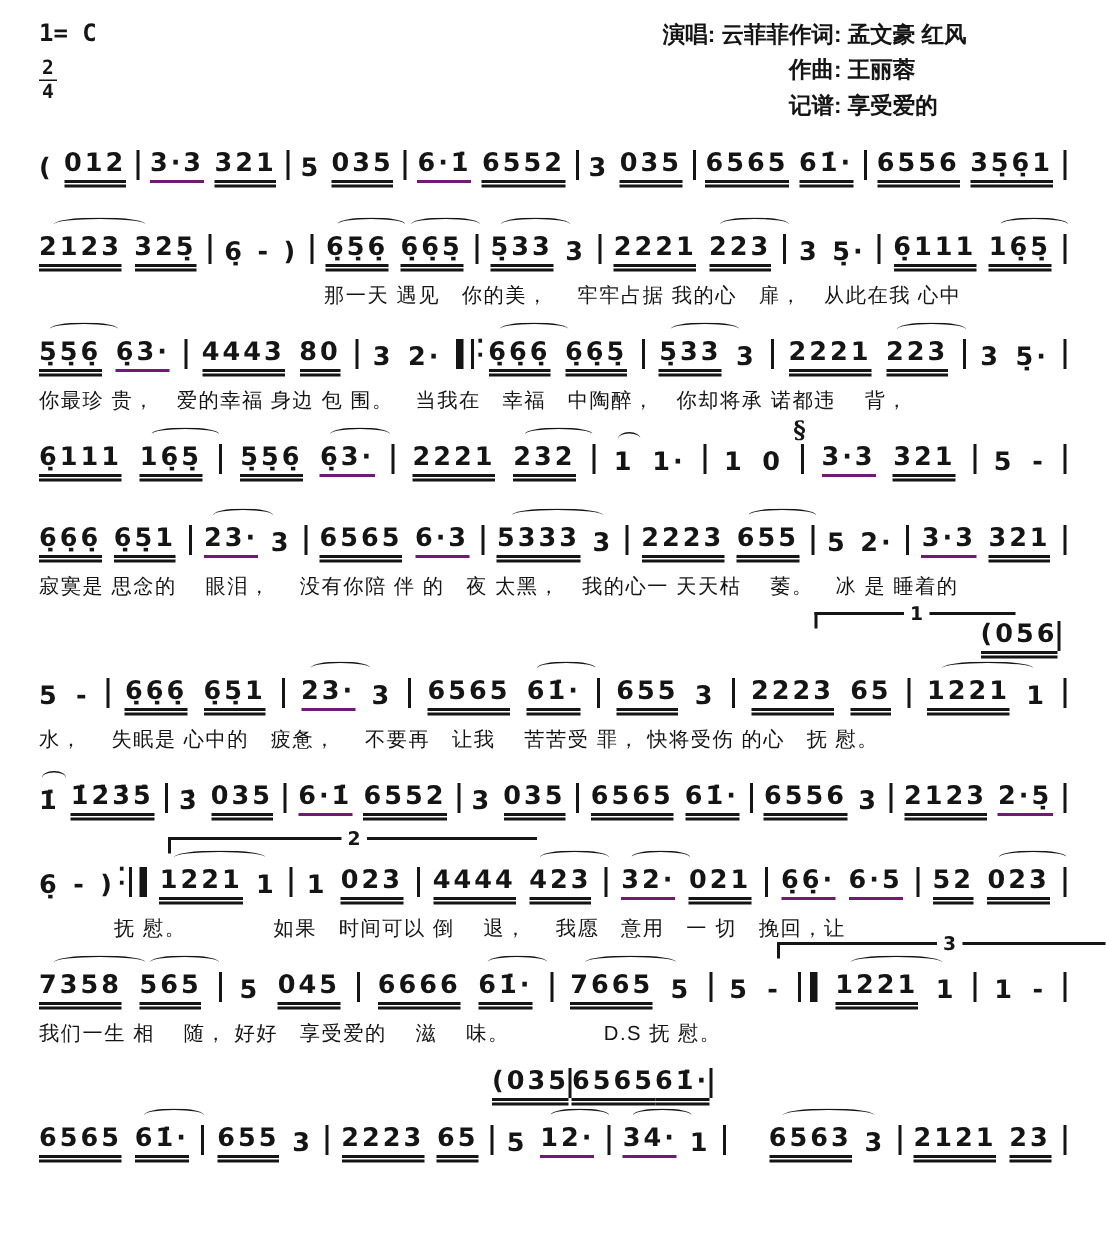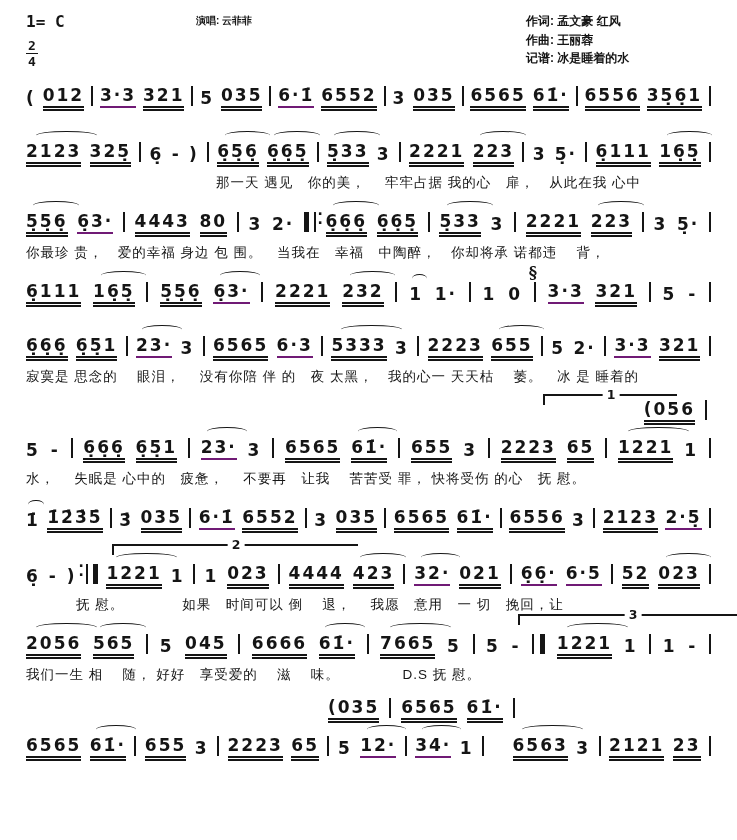--- a/index.html
+++ b/index.html
@@ -6,22 +6,22 @@
   body{width:737px;height:840px;overflow:hidden;color:#151515;font-family:"Liberation Sans",sans-serif;}
   .page{padding:8px 26px 0 26px;position:relative;}
 
   
   .title{text-align:center;font-size:27px;font-weight:bold;letter-spacing:2px;margin-top:6px;font-family:"DejaVu Sans",sans-serif;}
   .head-row{display:flex;margin-top:4px;}
   .keysig{font-family:"DejaVu Sans Mono",monospace;font-weight:bold;font-size:16px;display:flex;align-items:flex-start;gap:8px;width:170px;flex-direction:column;}
   .frac{display:inline-flex;flex-direction:column;align-items:center;line-height:1;font-size:13px;}
   .frac .num{border-bottom:1.5px solid #151515;padding:0 2px 1px 2px;}
   .frac .den{padding-top:1px;}
-  .singer{flex:1;text-align:left;font-size:10px;font-weight:bold;padding-top:2px;}
-  .credits{width:185px;font-size:12px;font-weight:bold;line-height:1.55;white-space:nowrap;}
+  .singer{flex:1;text-align:right;font-size:15px;font-weight:bold;padding-top:2px;}
+  .credits{width:185px;font-size:15px;font-weight:bold;line-height:1.55;white-space:nowrap;}
 
   
   .score{margin-top:10px;}
   .system{position:relative;margin-bottom:13px;}
   .notes-row{display:flex;justify-content:space-between;align-items:flex-end;font-family:"DejaVu Sans",sans-serif;
              font-weight:bold;font-size:17px;white-space:nowrap;padding-bottom:8px;height:30px;}
   .tok{position:relative;letter-spacing:2px;line-height:20px;}
   .u1{border-bottom:2px solid #701a75;padding-bottom:1px;}
   .u2{border-bottom:2px solid #151515;padding-bottom:1px;}
   .u2::after{content:"";position:absolute;left:0;right:0;bottom:-5px;border-top:2px solid #151515;}
@@ -35,21 +35,21 @@
   .bar-re::before{content:"\00b7\A\00b7";white-space:pre;position:absolute;left:-9px;top:-2px;line-height:9px;font-size:14px;}
   .bar-mark{position:absolute;top:-19px;left:-5px;font-size:16px;font-weight:bold;font-family:"DejaVu Serif",serif;}
   .lyrics-row{font-size:13.5px;letter-spacing:1px;height:17px;margin-top:2px;white-space:pre;}
   .sys-2 .lyrics-row{padding-left:190px;}
   .sys-8 .lyrics-row{padding-left:50px;}
 
   
   .pre-wrap{position:relative;display:flex;height:30px;margin-bottom:2px;align-items:flex-end;}
   .sys-6 .pre-wrap{justify-content:flex-end;padding-right:4px;}
   .sys-10 .pre-wrap{justify-content:flex-start;padding-left:302px;}
-  .pre-row{display:flex;gap:10px;align-items:flex-end;font-family:"DejaVu Sans",sans-serif;font-weight:bold;font-size:17px;padding-bottom:6px;}
+  .pre-row{display:flex;gap:0;align-items:flex-end;font-family:"DejaVu Sans",sans-serif;font-weight:bold;font-size:17px;padding-bottom:6px;}
   .v-bracket{position:absolute;height:9px;border-top:2px solid #151515;border-left:2px solid #151515;}
   .sys-6 .v-bracket{right:34px;top:-4px;width:132px;}
   .end-bracket{position:absolute;top:-12px;height:9px;border-top:2px solid #151515;border-left:2px solid #151515;}
   .sys-8 .end-bracket{left:86px;width:244px;}
   .sys-9 .end-bracket{left:492px;width:226px;}
   .end-num{position:absolute;top:-9px;left:50%;transform:translateX(-50%);background:#fff;padding:0 4px;
            font-size:12.5px;font-weight:bold;font-family:"DejaVu Sans",sans-serif;}
 
   .sys-1,.sys-7{margin-bottom:18px;}
   .sys-4{margin-bottom:16px;}
@@ -66,21 +66,21 @@
       <span>1= C</span>
       <span class="frac">
         <span class="num">2</span>
         <span class="den">4</span>
       </span>
     </div>
     <div class="singer">演唱: 云菲菲</div>
     <div class="credits">
       <div>作词: 孟文豪 红风</div>
       <div>作曲: 王丽蓉</div>
-      <div>记谱: 冰是睡着的水</div>
+      <div>记谱: 享受爱的</div>
     </div>
   </div>
 
   <div class="score" id="score">
       <div class="system sys-1">
         <div class="notes-row">
           <span class="tok u0">(</span>
           <span class="tok u2 u2">012</span>
           <span class="bar"></span>
           <span class="tok u1 u1">3·3</span>
@@ -297,21 +297,21 @@
           <span class="tok u2 arc u2">023</span>
           <span class="bar"></span>
         </div>
         <div class="lyrics-row">抚 慰。　　　　如果　时间可以 倒　 退，　 我愿　意用　一 切　挽回，让</div>
       </div>
       <div class="system sys-9">
         <div class="end-bracket">
           <span class="end-num">3</span>
         </div>
         <div class="notes-row">
-          <span class="tok u2 arc u2">2056</span>
+          <span class="tok u2 arc u2">7358</span>
           <span class="tok u2 arc u2">565</span>
           <span class="bar"></span>
           <span class="tok u0">5</span>
           <span class="tok u2 u2">045</span>
           <span class="bar"></span>
           <span class="tok u2 u2">6666</span>
           <span class="tok u2 arc u2">61̇·</span>
           <span class="bar"></span>
           <span class="tok u2 arc u2">7665</span>
           <span class="tok u0">5</span>

